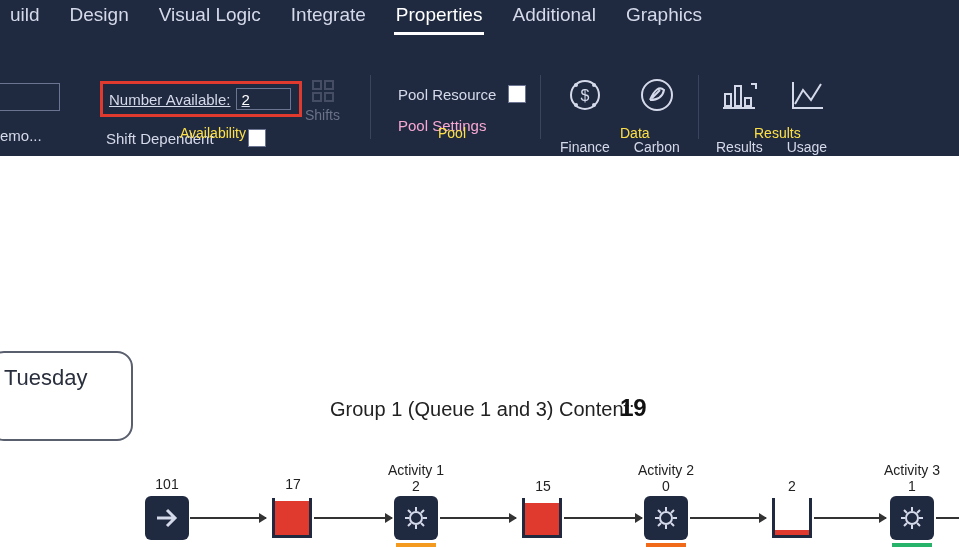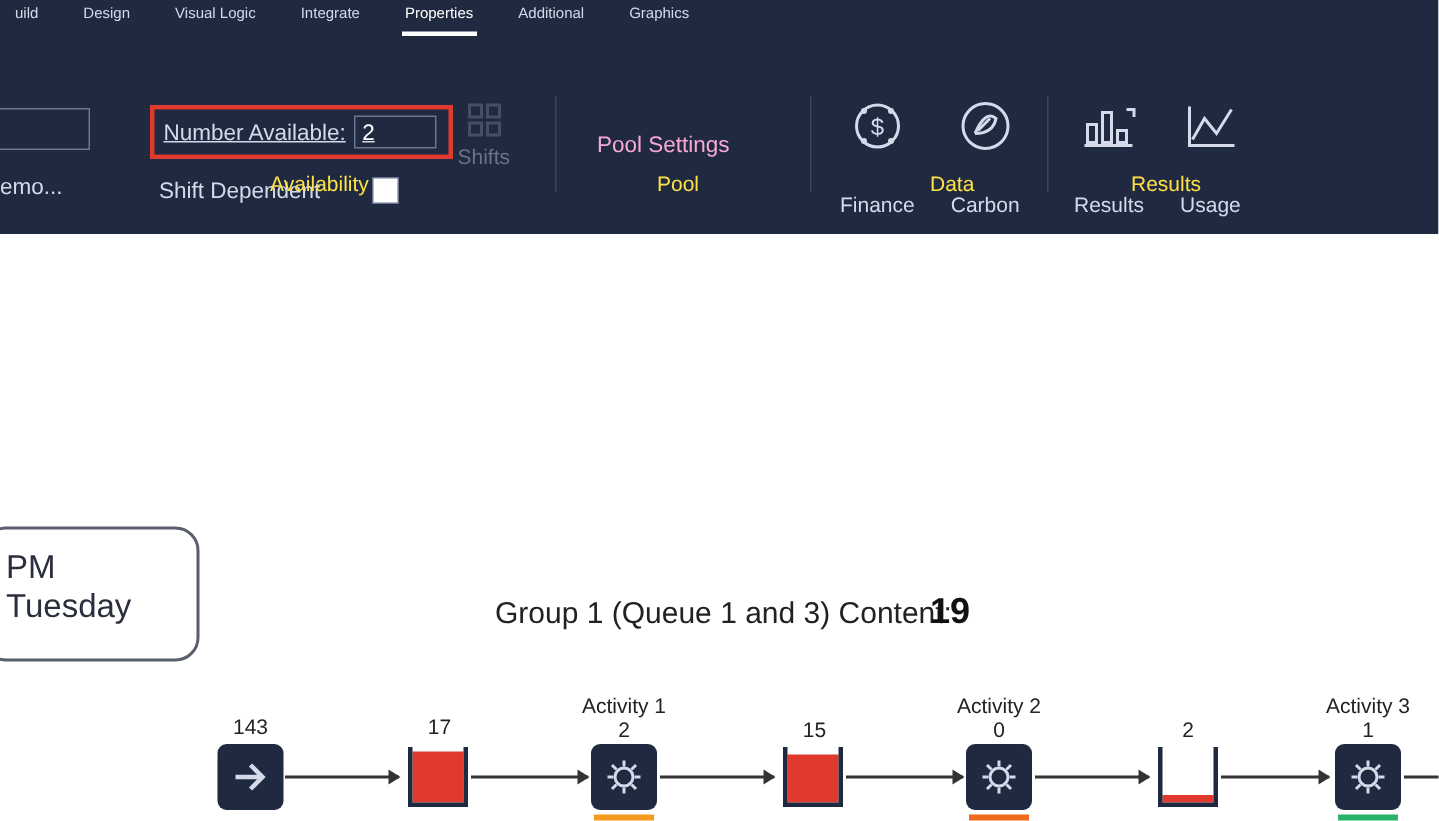--- a/index.html
+++ b/index.html
@@ -16,21 +16,21 @@
     background: #1f2940;
     color: #d5daea;
     height: 156px;
     width: 100%;
     position: relative;
   }
   .tabs {
     display: flex;
     gap: 26px;
     padding: 2px 0 0 8px;
-    font-size: 10px;
+    font-size: 19px;
   }
   .tab {
     padding: 2px 2px 6px 2px;
     cursor: pointer;
     color: #d5daea;
     white-space: nowrap;
   }
   .tab.active { border-bottom: 3px solid #fff; color:#fff; }
   .ribbon-body {
     position: relative;
@@ -190,20 +190,24 @@
             </g>
           </svg>
       </div>
       <div>Shifts</div>
     </div>
     <div class="grp-label" style="left:180px">Availability</div>
 
     <div class="sep" style="left:370px"></div>
 
     <div class="pool-group">
+      <div class="pr-row">
+        <span>Pool Resource</span>
+        <span class="chk"></span>
+      </div>
       <div class="pool-settings">Pool Settings</div>
     </div>
     <div class="grp-label" style="left:438px">Pool</div>
 
     <div class="sep" style="left:540px"></div>
 
     <div class="data-group">
       <div class="btn-col">
         <div class="ic">
           <svg width="38" height="38" viewBox="0 0 38 38">
@@ -255,29 +259,28 @@
         </div>
         <div class="lbl">Usage</div>
       </div>
     </div>
     <div class="grp-label" style="left:754px">Results</div>
   </div>
 </div>
 
 <div class="canvas">
   <div class="clock-box">
-    <div>PM</div>
     <div>Tuesday</div>
   </div>
   <div class="content-label">Group 1 (Queue 1 and 3) Content:</div>
   <div class="content-value">19</div>
 
   <div class="flow">
 
-    <div class="num" style="left:12px; top:0; width:30px">143</div>
+    <div class="num" style="left:12px; top:0; width:30px">101</div>
     <div class="node dark" style="left:5px">
       <svg width="28" height="28" viewBox="0 0 28 28">
           <path d="M4 14 h16 M14 6 l8 8 -8 8" stroke="#d5daea" stroke-width="3" fill="none"></path>
         </svg>
     </div>
     <div class="arrow" style="left:50px; width:76px"></div>
 
     <div class="num" style="left:138px; top:2; width:30px">17</div>
     <div class="queue" style="left:132px">
       <div class="fill" style="height:34px"></div>

